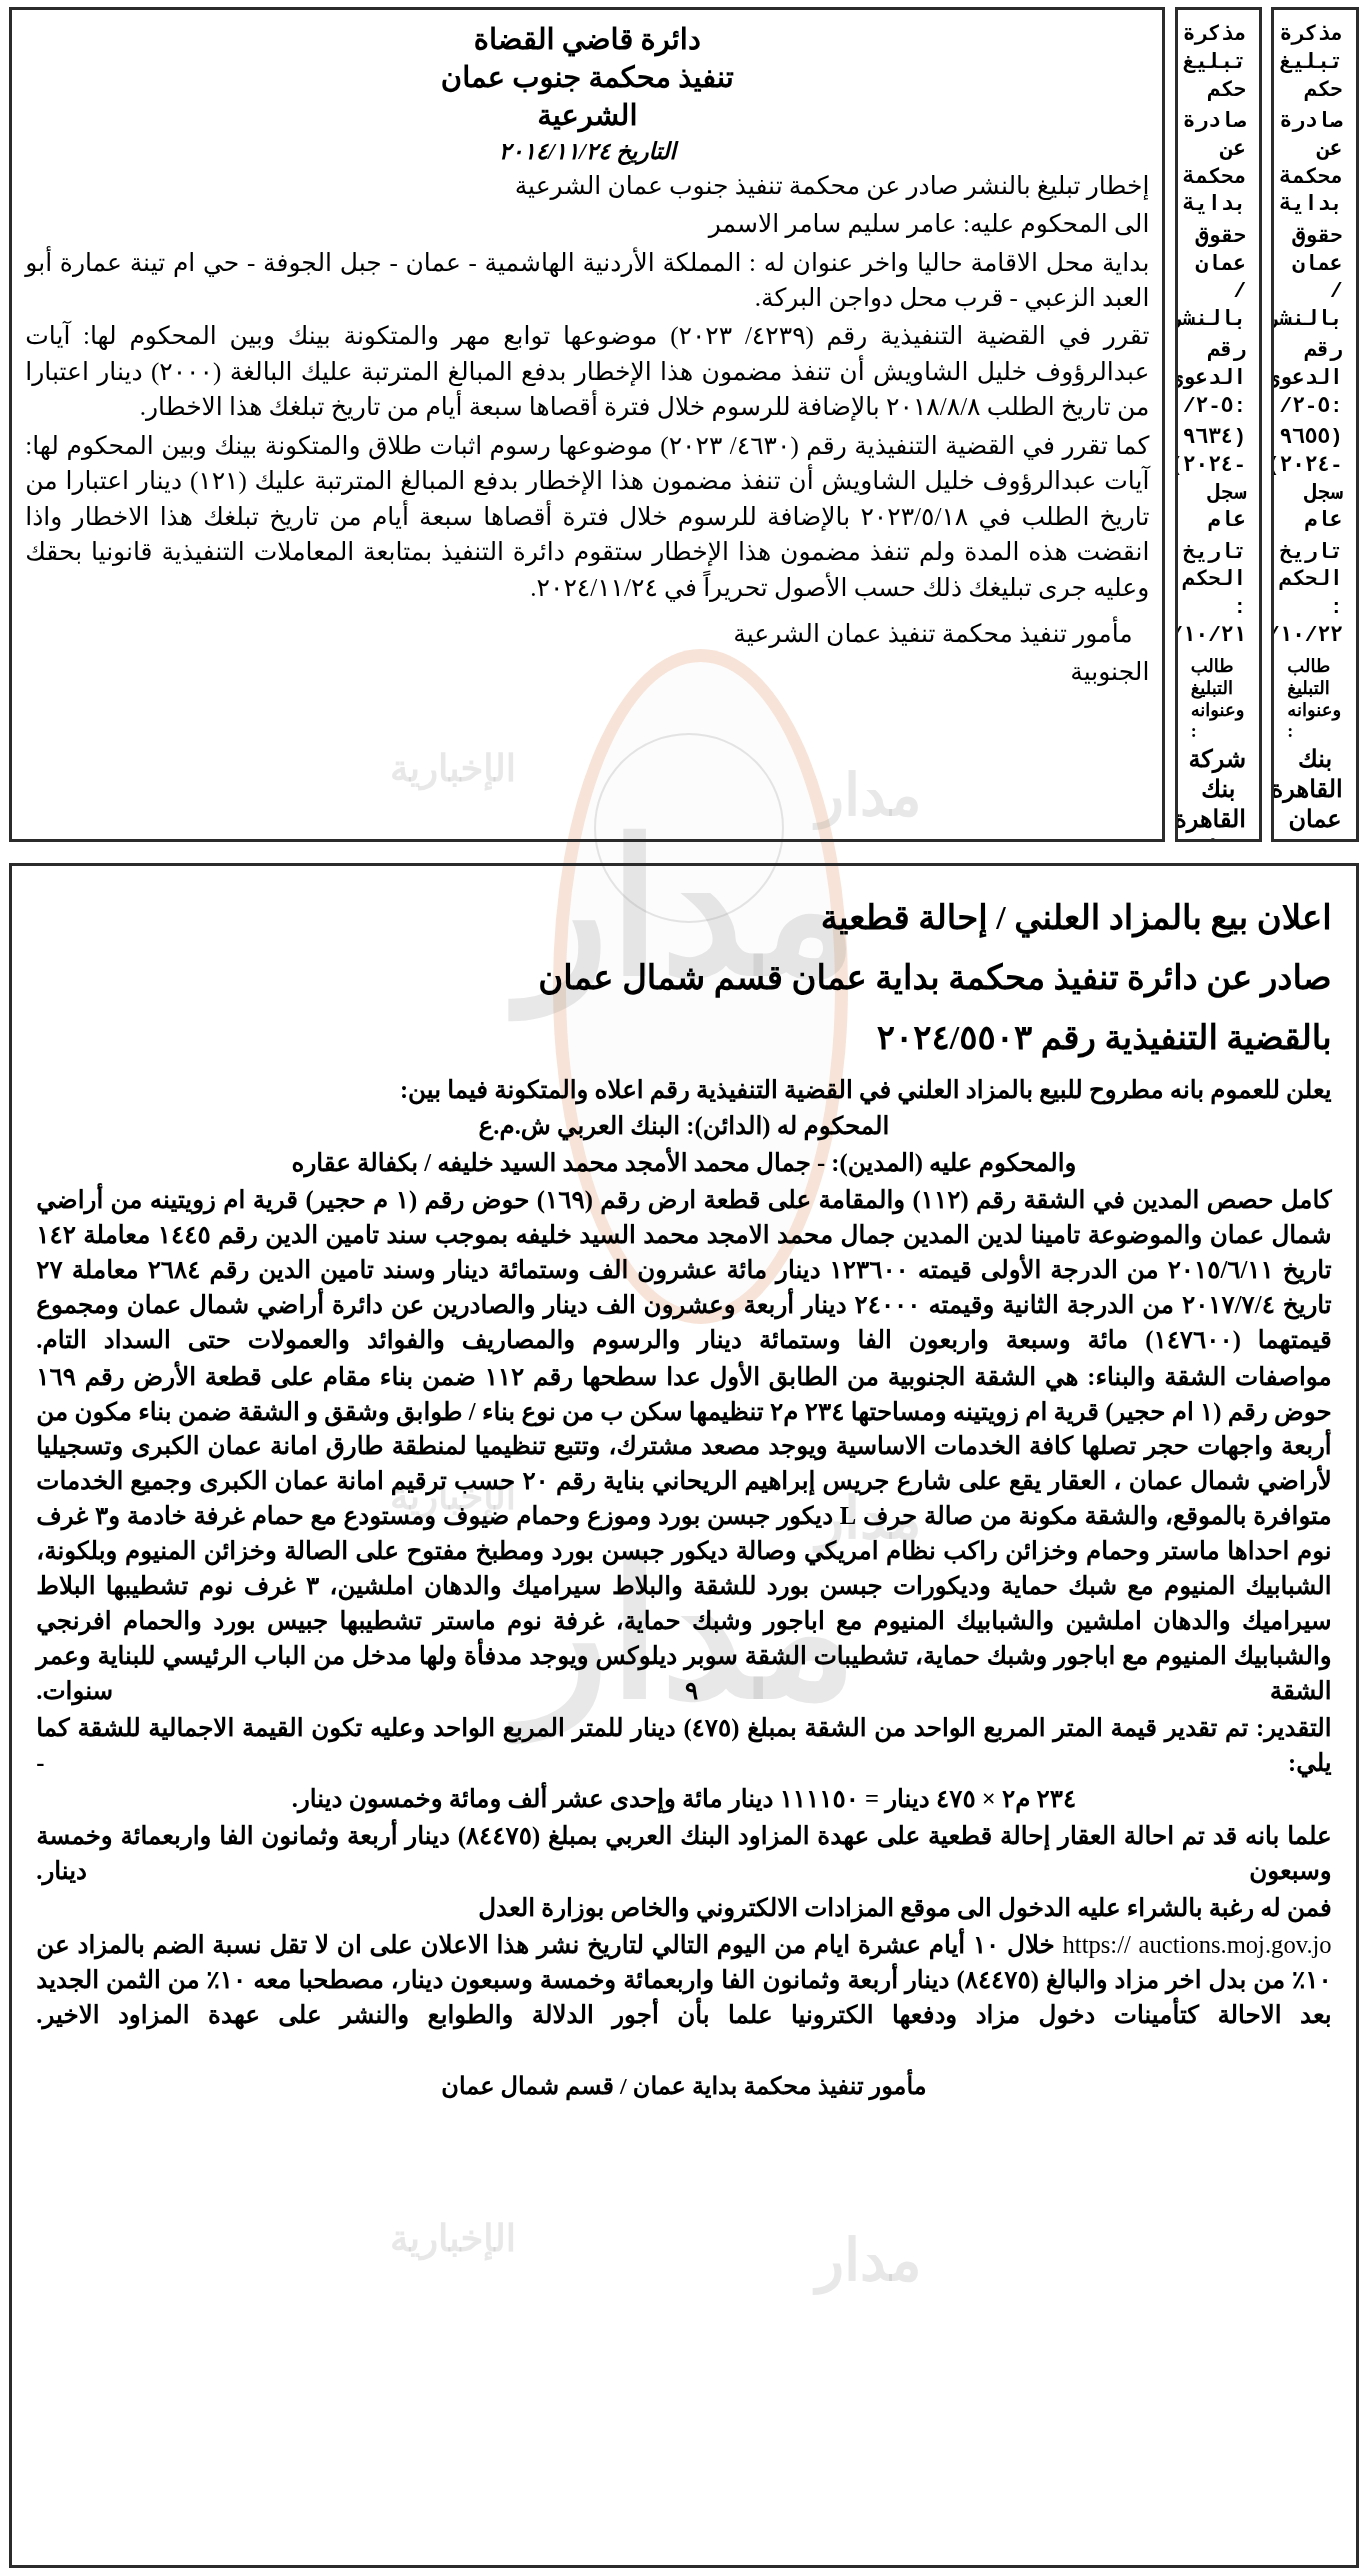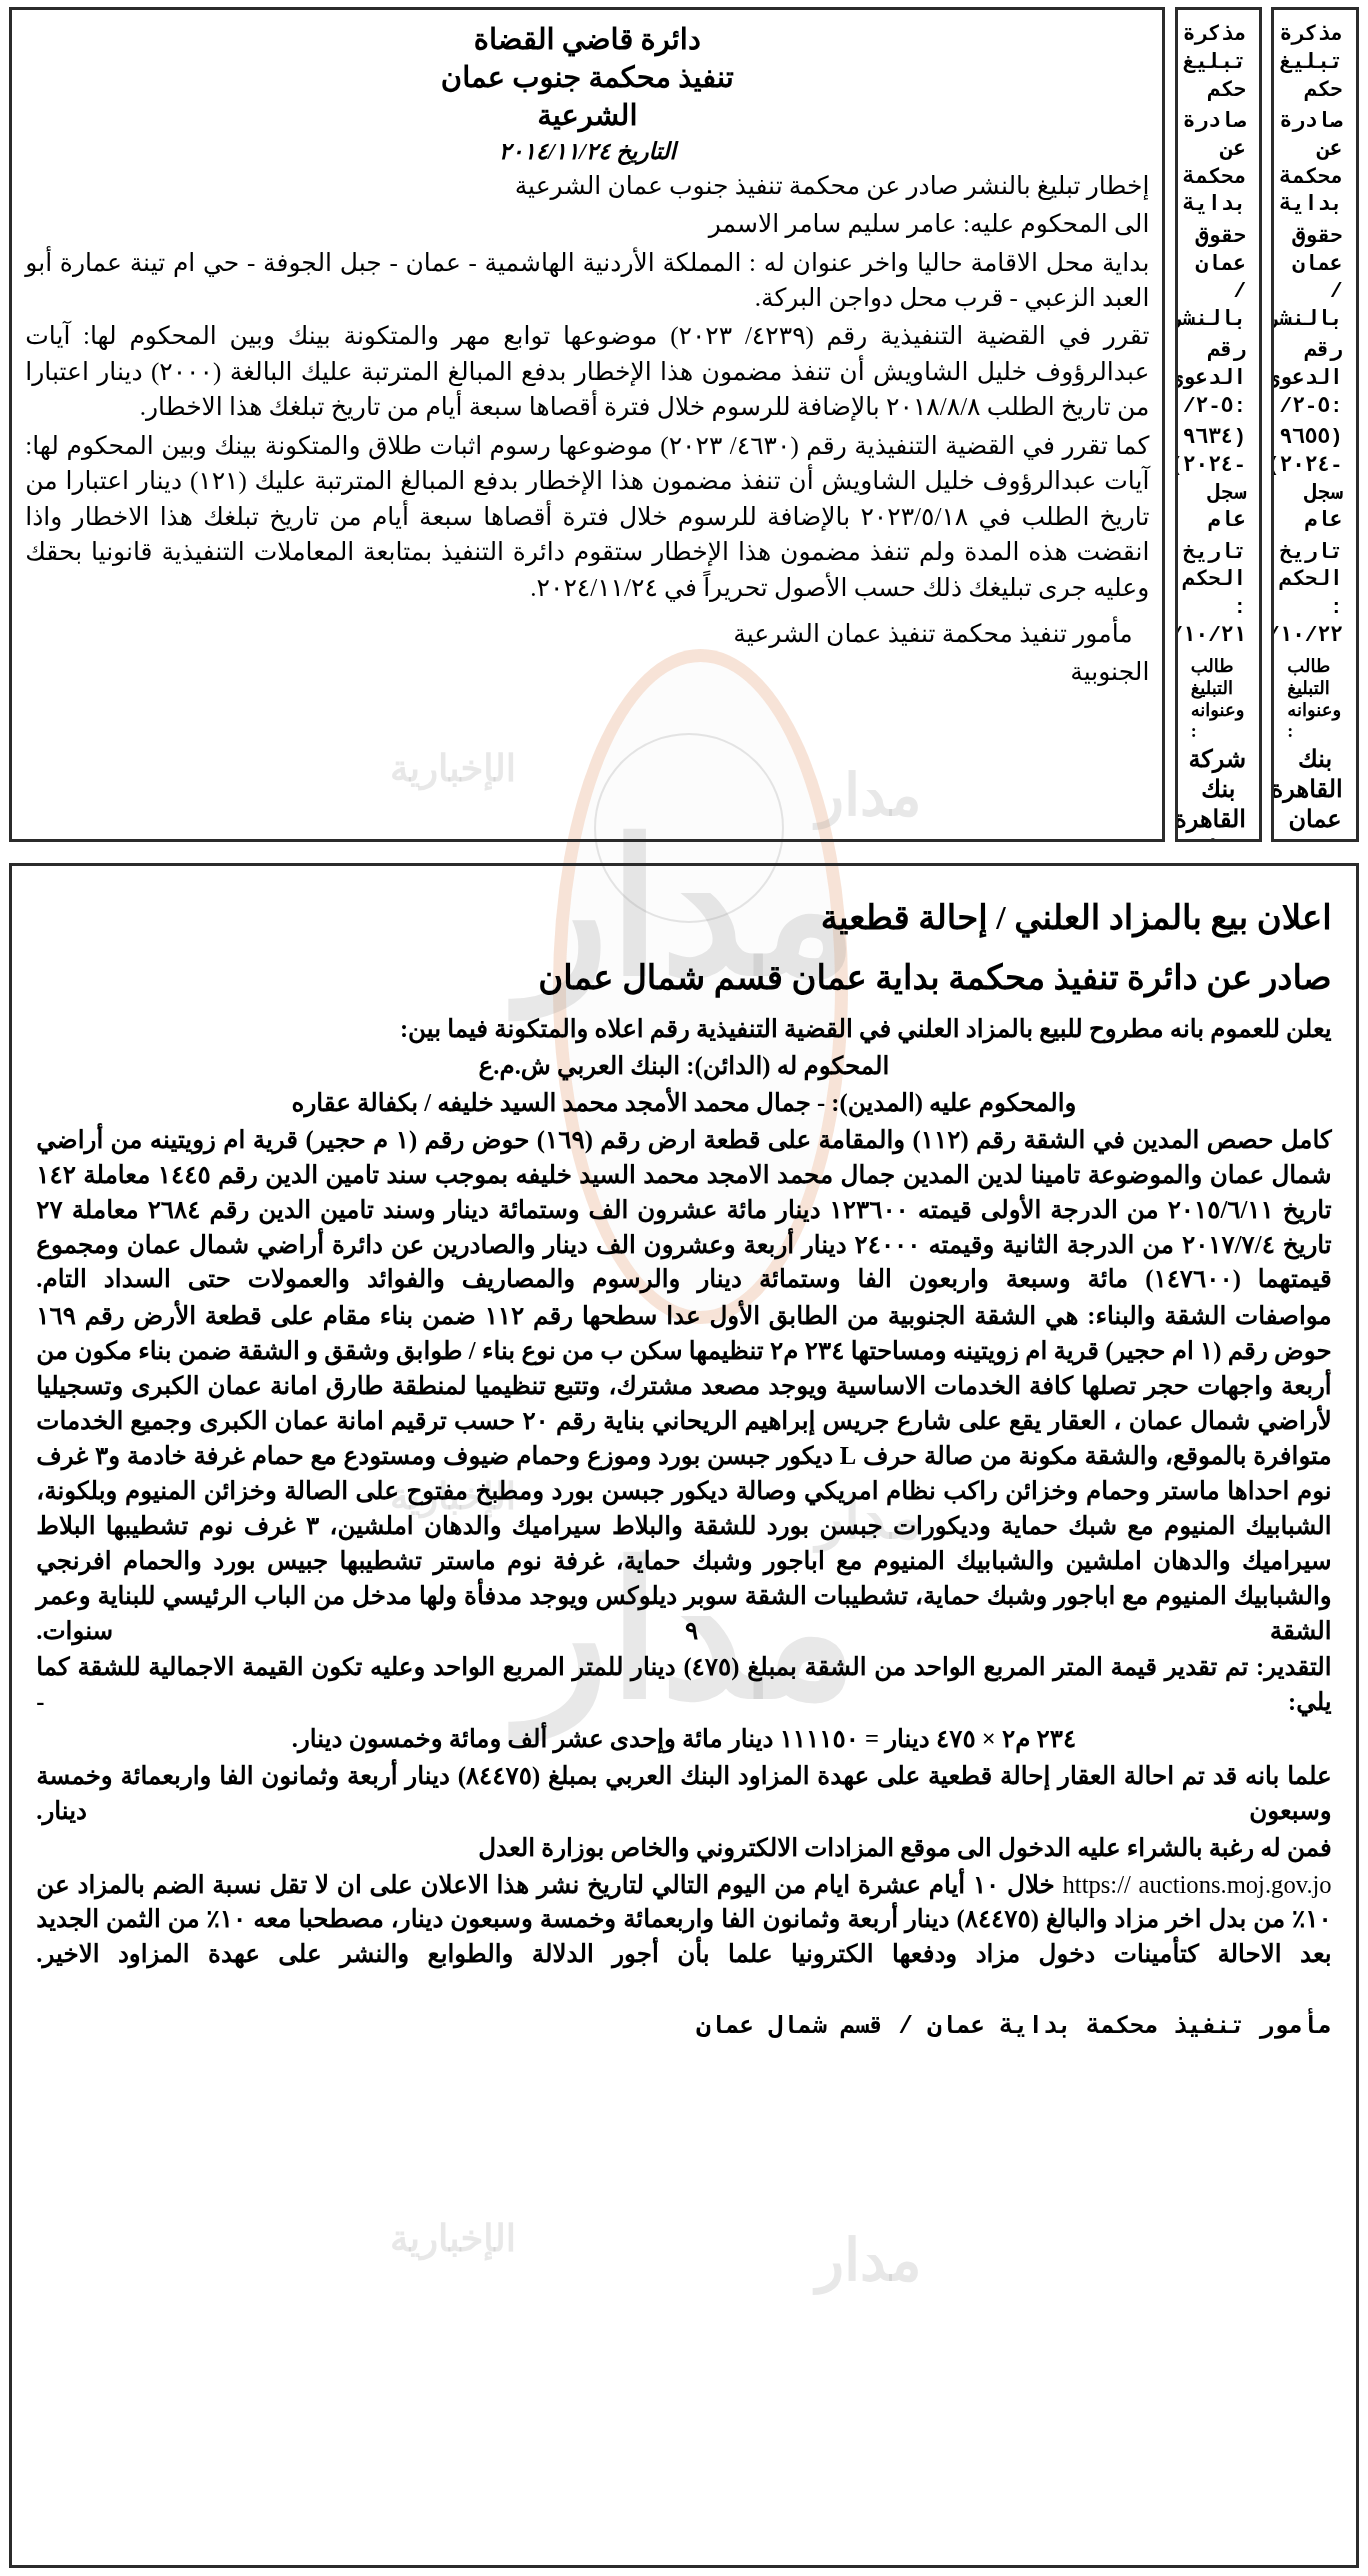--- a/index.html
+++ b/index.html
@@ -154,25 +154,24 @@
   .p-center { text-align: center; }
   .p-just   { text-align: justify; text-align-last: right; }
   .p-justall{ text-align: justify; text-align-last: justify; }
   .url-line {
     font-family: "Liberation Serif", serif;
     direction: ltr;
     unicode-bidi: embed;
     font-weight: normal;
   }
   .main-footer {
-    text-align: right;
+    text-align: center;
     font-size: 24px;
     font-weight: bold;
     margin-top: 39px;
-    font-family: Liberation Mono, monospace;
   }
 </style>
 </head>
 <body>
 
 <div class="watermark-layer">
   <div class="wm-clock"></div>
   <div class="wm-clock-inner"></div>
   <div class="wm-text-big wm-a">مدار</div>
   <div class="wm-text-big wm-b">الإخبارية</div>
@@ -227,20 +226,21 @@
       <div class="nb-body-r">كما تقرر في القضية التنفيذية رقم (٤٦٣٠/ ٢٠٢٣) موضوعها رسوم اثبات طلاق والمتكونة بينك وبين المحكوم لها: آيات عبدالرؤوف خليل الشاويش أن تنفذ مضمون هذا الإخطار بدفع المبالغ المترتبة عليك (١٢١) دينار اعتبارا من تاريخ الطلب في ٢٠٢٣/٥/١٨ بالإضافة للرسوم خلال فترة أقصاها سبعة أيام من تاريخ تبلغك هذا الاخطار واذا انقضت هذه المدة ولم تنفذ مضمون هذا الإخطار ستقوم دائرة التنفيذ بمتابعة المعاملات التنفيذية قانونيا بحقك وعليه جرى تبليغك ذلك حسب الأصول تحريراً في ٢٠٢٤/١١/٢٤.</div>
       <div class="nb-body-r nb-indent" style="margin-top:11px;">مأمور تنفيذ محكمة تنفيذ عمان الشرعية</div>
       <div class="nb-body-r">الجنوبية</div>
     </div>
 
   </div>
 
   <div class="main-box">
     <div class="main-title">اعلان بيع بالمزاد العلني / إحالة قطعية</div>
     <div class="main-title">صادر عن دائرة تنفيذ محكمة بداية عمان قسم شمال عمان</div>
+    <div class="main-title">بالقضية التنفيذية رقم ٢٠٢٤/٥٥٠٣</div>
 
     <div class="main-body">
       <p class="p-just">يعلن للعموم بانه مطروح للبيع بالمزاد العلني في القضية التنفيذية رقم اعلاه والمتكونة فيما بين:</p>
       <p class="p-center">المحكوم له (الدائن): البنك العربي ش.م.ع</p>
       <p class="p-center">والمحكوم عليه (المدين): - جمال محمد الأمجد محمد السيد خليفه / بكفالة عقاره</p>
       <p class="p-justall">كامل حصص المدين في الشقة رقم (١١٢) والمقامة على قطعة ارض رقم (١٦٩) حوض رقم (١ م حجير) قرية ام زويتينه من أراضي شمال عمان والموضوعة تامينا لدين المدين جمال محمد الامجد محمد السيد خليفه بموجب سند تامين الدين رقم ١٤٤٥ معاملة ١٤٢ تاريخ ٢٠١٥/٦/١١ من الدرجة الأولى قيمته ١٢٣٦٠٠ دينار مائة عشرون الف وستمائة دينار وسند تامين الدين رقم ٢٦٨٤ معاملة ٢٧ تاريخ ٢٠١٧/٧/٤ من الدرجة الثانية وقيمته ٢٤٠٠٠ دينار أربعة وعشرون الف دينار والصادرين عن دائرة أراضي شمال عمان ومجموع قيمتهما (١٤٧٦٠٠) مائة وسبعة واربعون الفا وستمائة دينار والرسوم والمصاريف والفوائد والعمولات حتى السداد التام.</p>
       <p class="p-justall">مواصفات الشقة والبناء: هي الشقة الجنوبية من الطابق الأول عدا سطحها رقم ١١٢ ضمن بناء مقام على قطعة الأرض رقم ١٦٩ حوض رقم (١ ام حجير) قرية ام زويتينه ومساحتها ٢٣٤ م٢ تنظيمها سكن ب من نوع بناء / طوابق وشقق و الشقة ضمن بناء مكون من أربعة واجهات حجر تصلها كافة الخدمات الاساسية ويوجد مصعد مشترك، وتتبع تنظيميا لمنطقة طارق امانة عمان الكبرى وتسجيليا لأراضي شمال عمان ، العقار يقع على شارع جريس إبراهيم الريحاني بناية رقم ٢٠ حسب ترقيم امانة عمان الكبرى وجميع الخدمات متوافرة بالموقع، والشقة مكونة من صالة حرف L ديكور جبسن بورد وموزع وحمام ضيوف ومستودع مع حمام غرفة خادمة و٣ غرف نوم احداها ماستر وحمام وخزائن راكب نظام امريكي وصالة ديكور جبسن بورد ومطبخ مفتوح على الصالة وخزائن المنيوم وبلكونة، الشبابيك المنيوم مع شبك حماية وديكورات جبسن بورد للشقة والبلاط سيراميك والدهان املشين، ٣ غرف نوم تشطيبها البلاط سيراميك والدهان املشين والشبابيك المنيوم مع اباجور وشبك حماية، غرفة نوم ماستر تشطيبها جبيس بورد والحمام افرنجي والشبابيك المنيوم مع اباجور وشبك حماية، تشطيبات الشقة سوبر ديلوكس ويوجد مدفأة ولها مدخل من الباب الرئيسي للبناية وعمر الشقة ٩ سنوات.</p>
       <p class="p-justall">التقدير: تم تقدير قيمة المتر المربع الواحد من الشقة بمبلغ (٤٧٥) دينار للمتر المربع الواحد وعليه تكون القيمة الاجمالية للشقة كما يلي: -</p>
       <p class="p-center">٢٣٤ م٢ × ٤٧٥ دينار = ١١١١٥٠ دينار مائة وإحدى عشر ألف ومائة وخمسون دينار.</p>
       <p class="p-justall">علما بانه قد تم احالة العقار إحالة قطعية على عهدة المزاود البنك العربي بمبلغ (٨٤٤٧٥) دينار أربعة وثمانون الفا واربعمائة وخمسة وسبعون دينار.</p>

